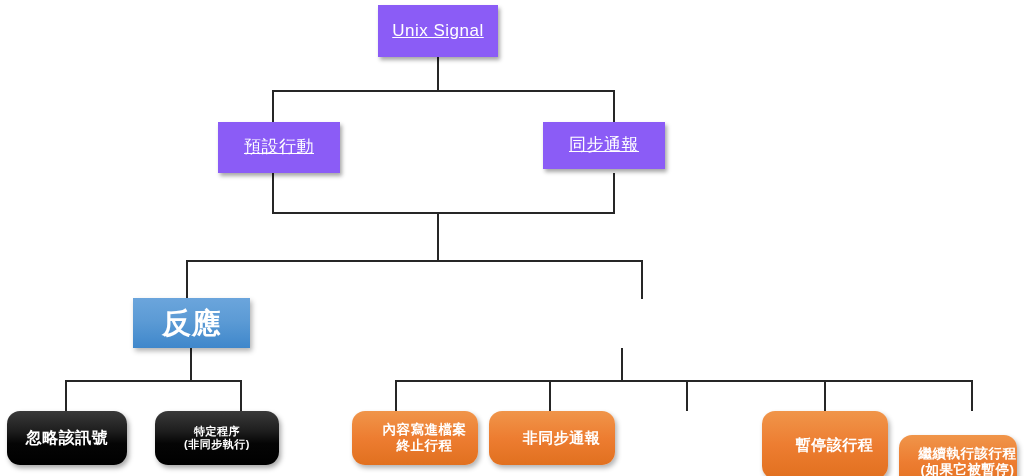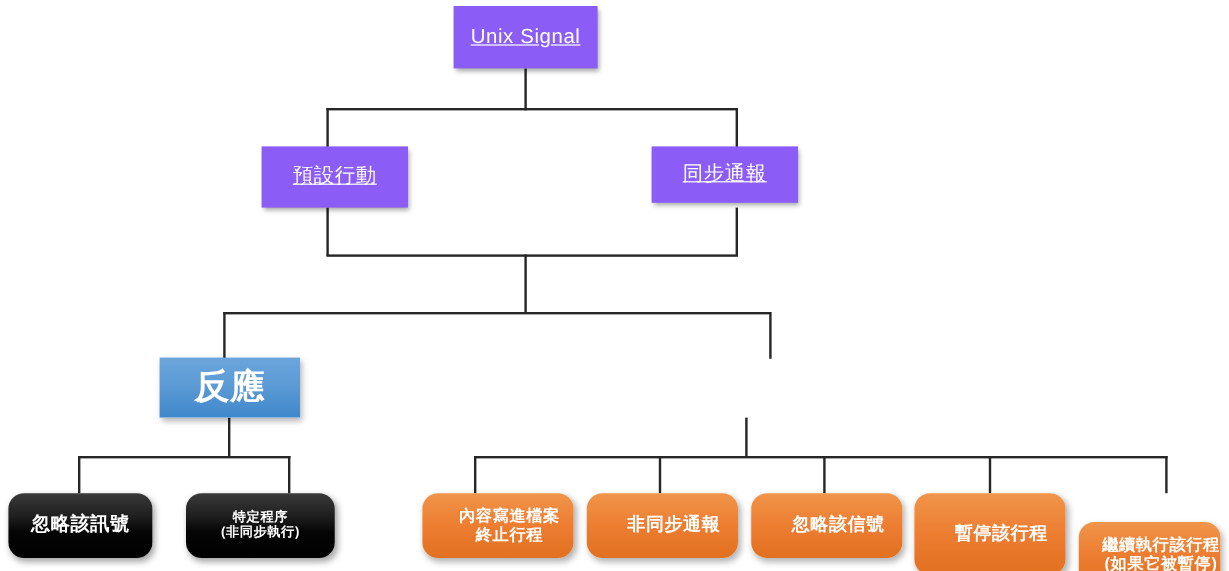--- a/index.html
+++ b/index.html
@@ -118,18 +118,17 @@
 
   <div class="node blue" style="left:133px; top:298px; width:117px; height:50px;">反應</div>
 
   <div class="node black" style="left:7px; top:411px; width:120px; height:54px;">忽略該訊號</div>
   <div class="node black small" style="left:155px; top:411px; width:124px; height:54px;">特定程序
 (非同步執行)</div>
 
   <div class="node orange small" style="left:352px; top:411px; width:126px; height:54px;">內容寫進檔案
 終止行程</div>
   <div class="node orange" style="left:489px; top:411px; width:126px; height:54px;">非同步通報</div>
-  <div class="node orange" style="left:626px; top:411px; width:126px; height:54px;">忽略該信號</div>
   <div class="node orange" style="left:762px; top:411px; width:126px; height:68px;">暫停該行程</div>
   <div class="node orange small" style="left:899px; top:411px; width:118px; height:54px;margin-top:24px;">繼續執行該行程
 (如果它被暫停)</div>
 
 </div>
 
 </body></html>

